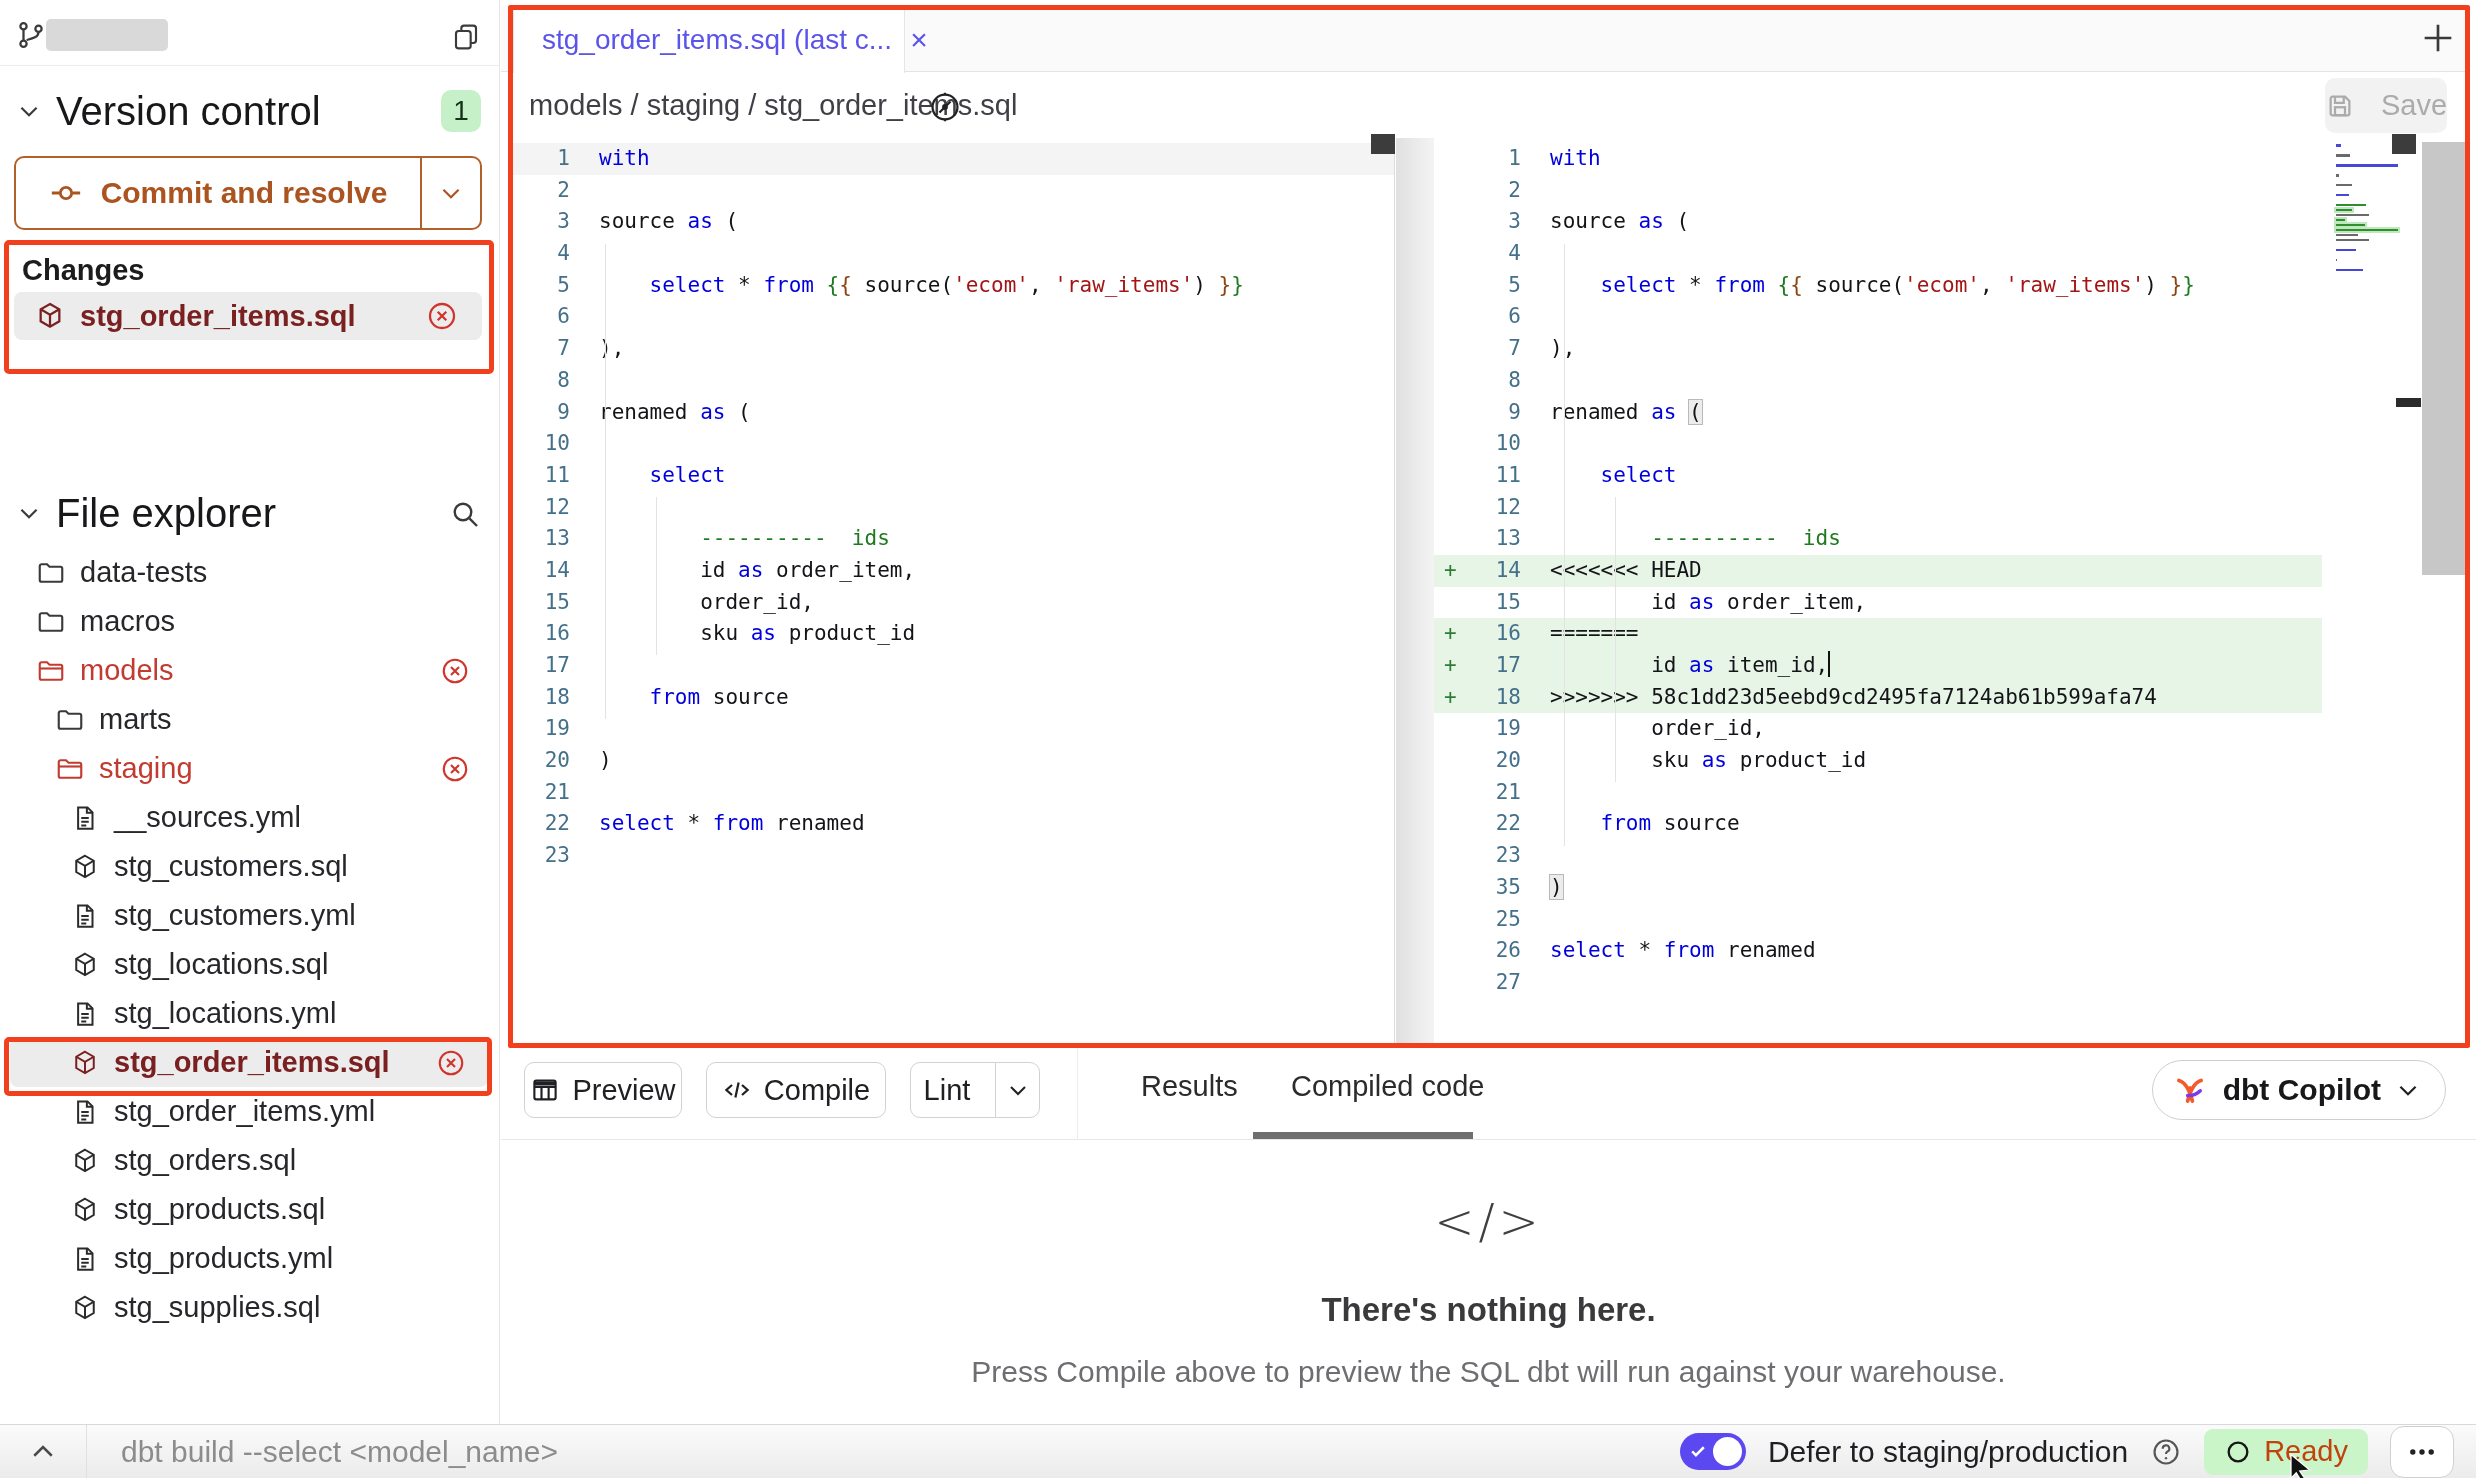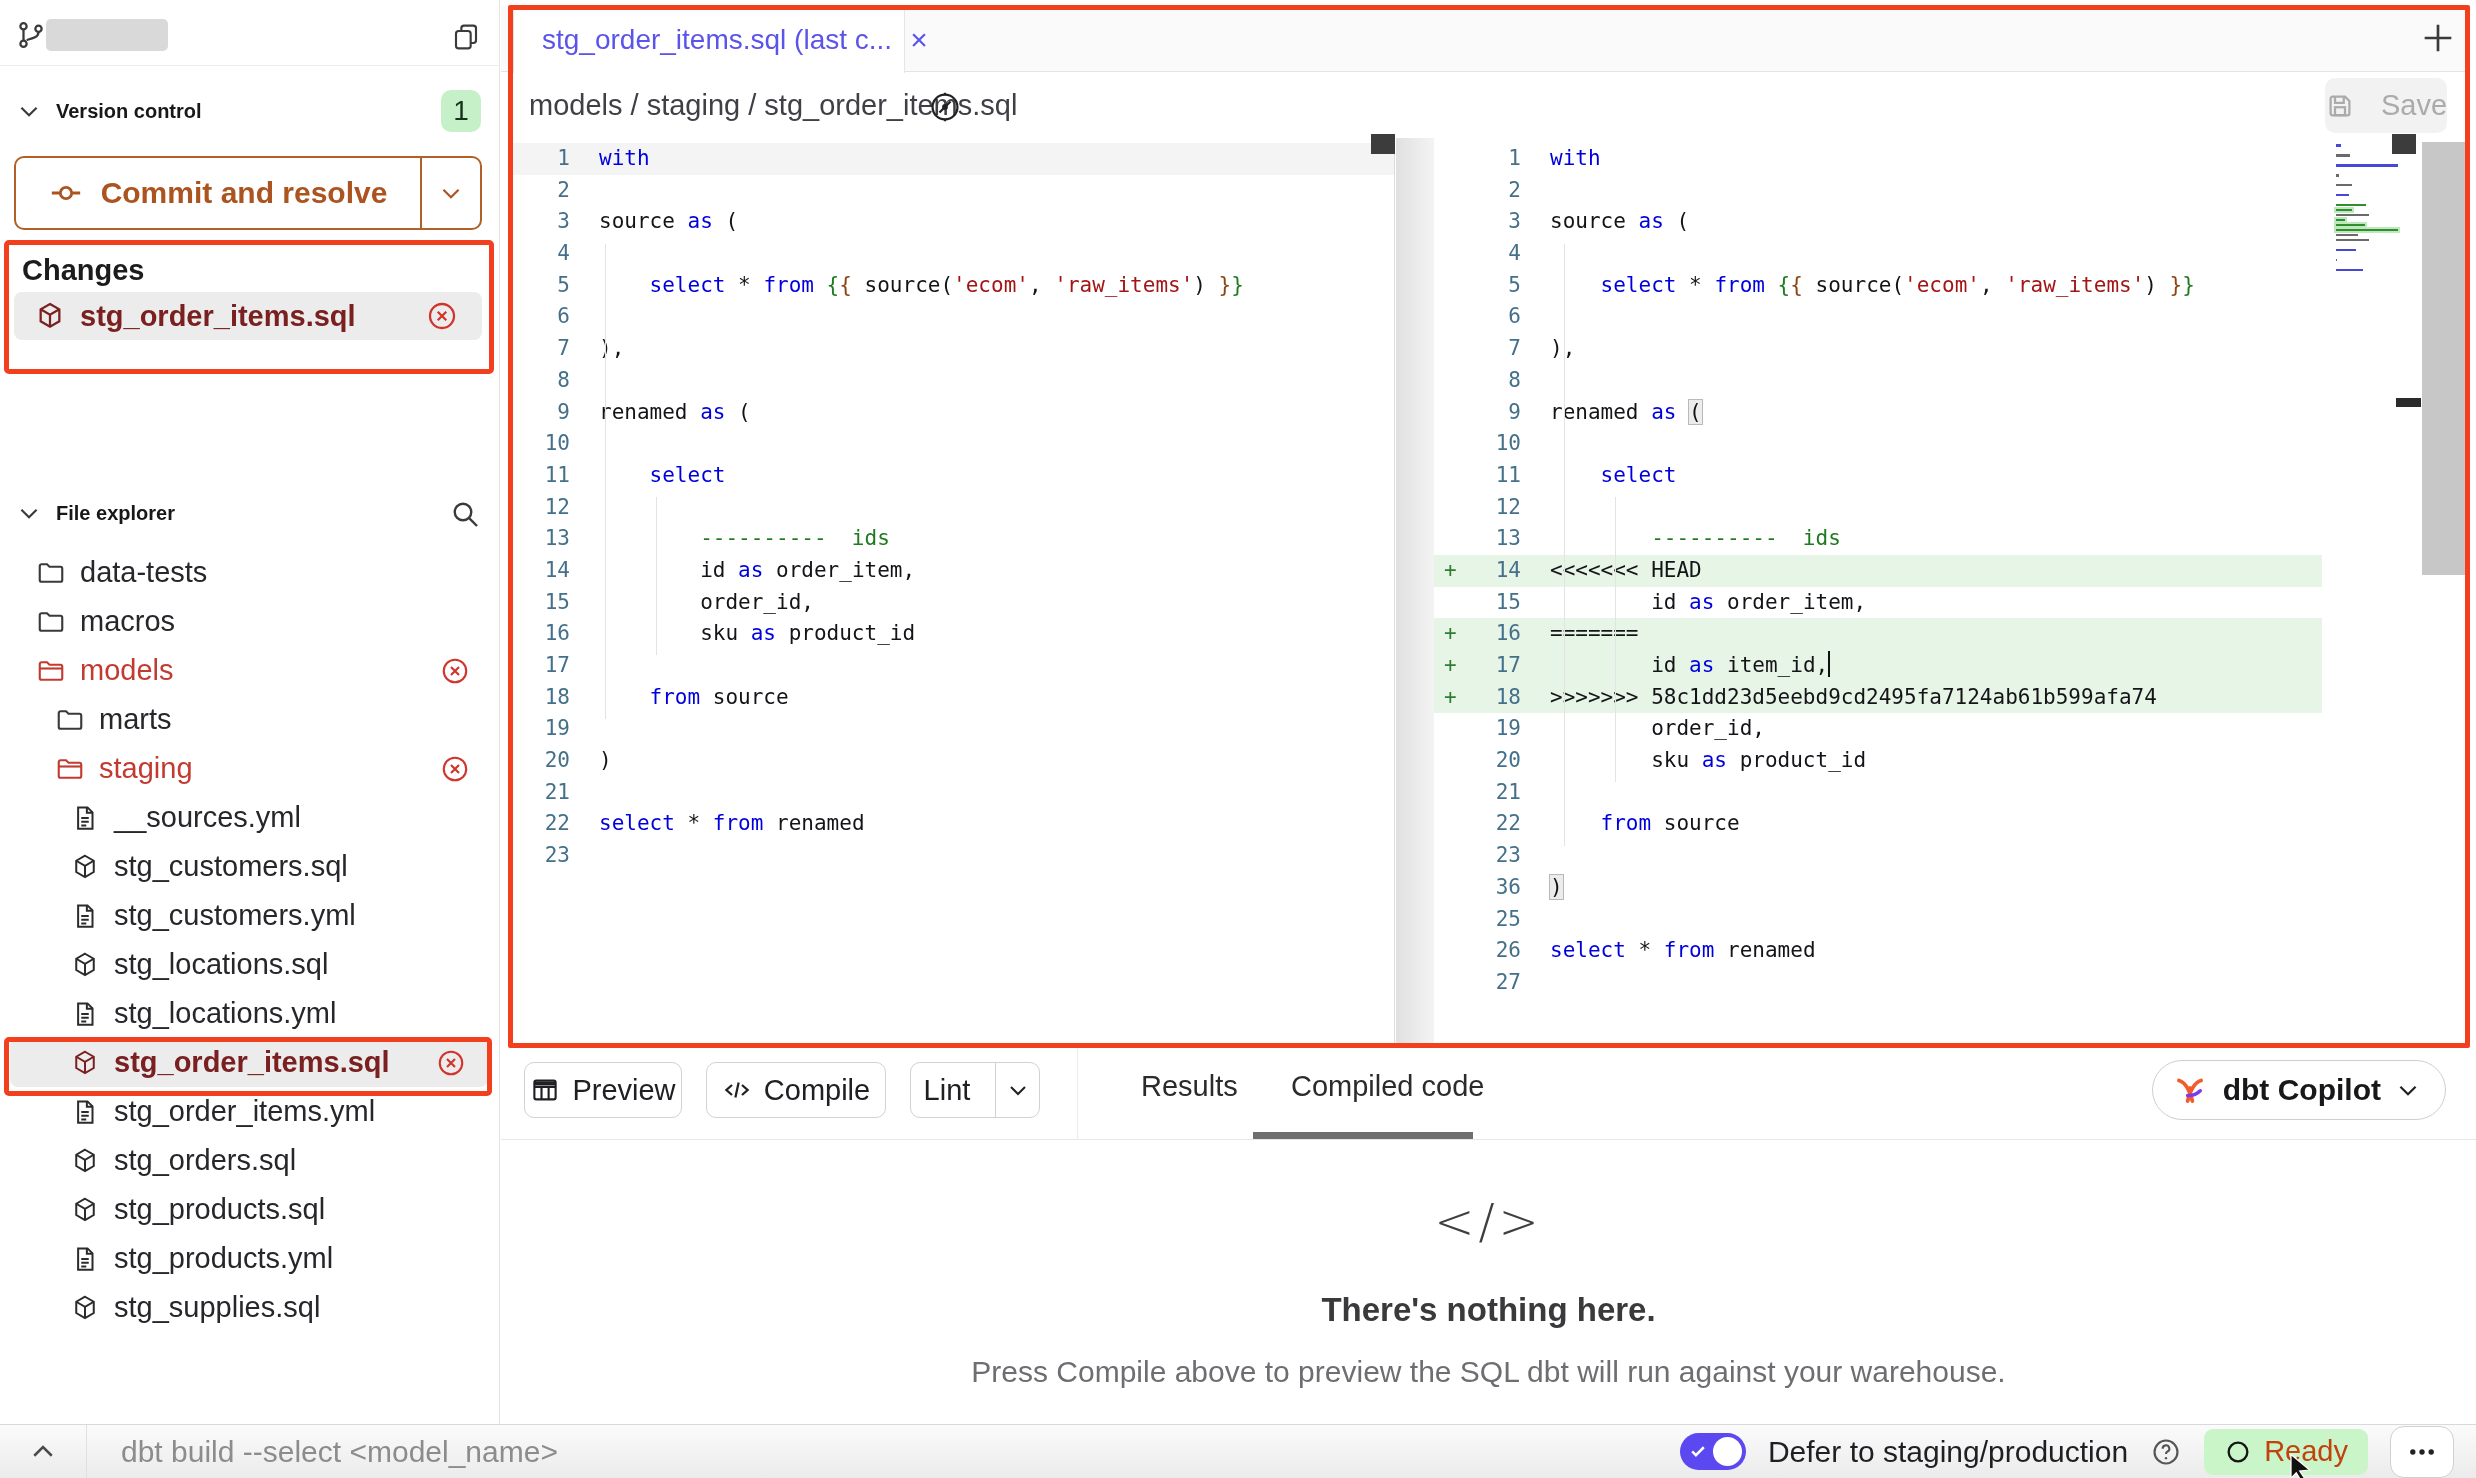--- a/index.html
+++ b/index.html
@@ -7,21 +7,21 @@
   body { position:relative; overflow:hidden; background:#fff; font-family:"Liberation Sans", sans-serif; color:#1c1c1c; }
   .abs { position:absolute; }
   svg { display:block; }
 
   
   #sidebar { left:0; top:0; width:500px; height:1424px; background:#fff; border-right:1px solid #e4e4e4; }
   .sb-header { position:absolute; left:0; top:0; width:100%; height:66px; border-bottom:1px solid #ececec; }
   .branch-box { position:absolute; left:46px; top:19px; width:122px; height:32px; background:#d9d9d9; border-radius:5px; }
   .sec-head { position:absolute; left:0; width:100%; height:46px; display:flex; align-items:center; }
   .sec-head .chev { margin-left:16px; }
-  .sec-title { font-size:20px; font-weight:700; color:#18181b; margin-left:14px; }
+  .sec-title { font-size:40px; font-weight:400; color:#18181b; margin-left:14px; }
   .badge { position:absolute; right:18px; top:2px; width:40px; height:42px; background:#c6f0c8; border-radius:10px; display:flex; align-items:center; justify-content:center; font-size:28px; color:#16321a; }
   #commit-btn { left:14px; top:156px; width:468px; height:74px; border:2px solid #b06028; border-radius:10px; display:flex; background:#fff; cursor:pointer; }
   .commit-main { flex:1; display:flex; align-items:center; justify-content:center; gap:18px; border-right:2px solid #b06028; }
   .commit-label { font-size:30px; font-weight:700; color:#ab5420; }
   .commit-caret { width:58px; display:flex; align-items:center; justify-content:center; }
   #changes-label { left:22px; top:254px; font-size:29px; font-weight:700; }
   #changes-row { left:14px; top:292px; width:468px; height:48px; background:#ececec; border-radius:8px; display:flex; align-items:center; }
   .mono-red { color:#7a2020; }
   #fe-head { top:490px; }
   #fe-search { position:absolute; right:18px; top:8px; }
@@ -446,21 +446,21 @@
       <div class="crow hl"><span class="pluscol">+</span><span class="ln">14</span><span class="code"><span class="tx">&lt;&lt;&lt;&lt;&lt;&lt;&lt; HEAD</span></span></div>
       <div class="crow"><span class="pluscol"></span><span class="ln">15</span><span class="code"><span class="tx">        id </span><span class="kw">as</span><span class="tx"> order_item,</span></span></div>
       <div class="crow hl"><span class="pluscol">+</span><span class="ln">16</span><span class="code"><span class="tx">=======</span></span></div>
       <div class="crow hl"><span class="pluscol">+</span><span class="ln">17</span><span class="code"><span class="tx">        id </span><span class="kw">as</span><span class="tx"> item_id,</span><span class="caret"></span></span></div>
       <div class="crow hl"><span class="pluscol">+</span><span class="ln">18</span><span class="code"><span class="tx">&gt;&gt;&gt;&gt;&gt;&gt;&gt; 58c1dd23d5eebd9cd2495fa7124ab61b599afa74</span></span></div>
       <div class="crow"><span class="pluscol"></span><span class="ln">19</span><span class="code"><span class="tx">        order_id,</span></span></div>
       <div class="crow"><span class="pluscol"></span><span class="ln">20</span><span class="code"><span class="tx">        sku </span><span class="kw">as</span><span class="tx"> product_id</span></span></div>
       <div class="crow"><span class="pluscol"></span><span class="ln">21</span><span class="code"></span></div>
       <div class="crow"><span class="pluscol"></span><span class="ln">22</span><span class="code"><span class="tx">    </span><span class="kw">from</span><span class="tx"> source</span></span></div>
       <div class="crow"><span class="pluscol"></span><span class="ln">23</span><span class="code"></span></div>
-      <div class="crow"><span class="pluscol"></span><span class="ln">36</span><span class="code"><span class="tx mb">)</span></span></div>
+      <div class="crow"><span class="pluscol"></span><span class="ln">35</span><span class="code"><span class="tx mb">)</span></span></div>
       <div class="crow"><span class="pluscol"></span><span class="ln">25</span><span class="code"></span></div>
       <div class="crow"><span class="pluscol"></span><span class="ln">26</span><span class="code"><span class="kw">select</span><span class="tx"> * </span><span class="kw">from</span><span class="tx"> renamed</span></span></div>
       <div class="crow"><span class="pluscol"></span><span class="ln">27</span><span class="code"></span></div>
     </div>
   <div class="guide" style="left:130px;top:106px;height:602px;"></div>
   <div class="guide" style="left:181px;top:359px;height:285px;"></div>
 </div>
 <div class="abs thumb" style="left:1371px;top:134px;width:24px;height:20px;"></div>
 <div class="abs thumb" style="left:2392px;top:134px;width:24px;height:20px;"></div>
 <div id="minimap" class="abs">

